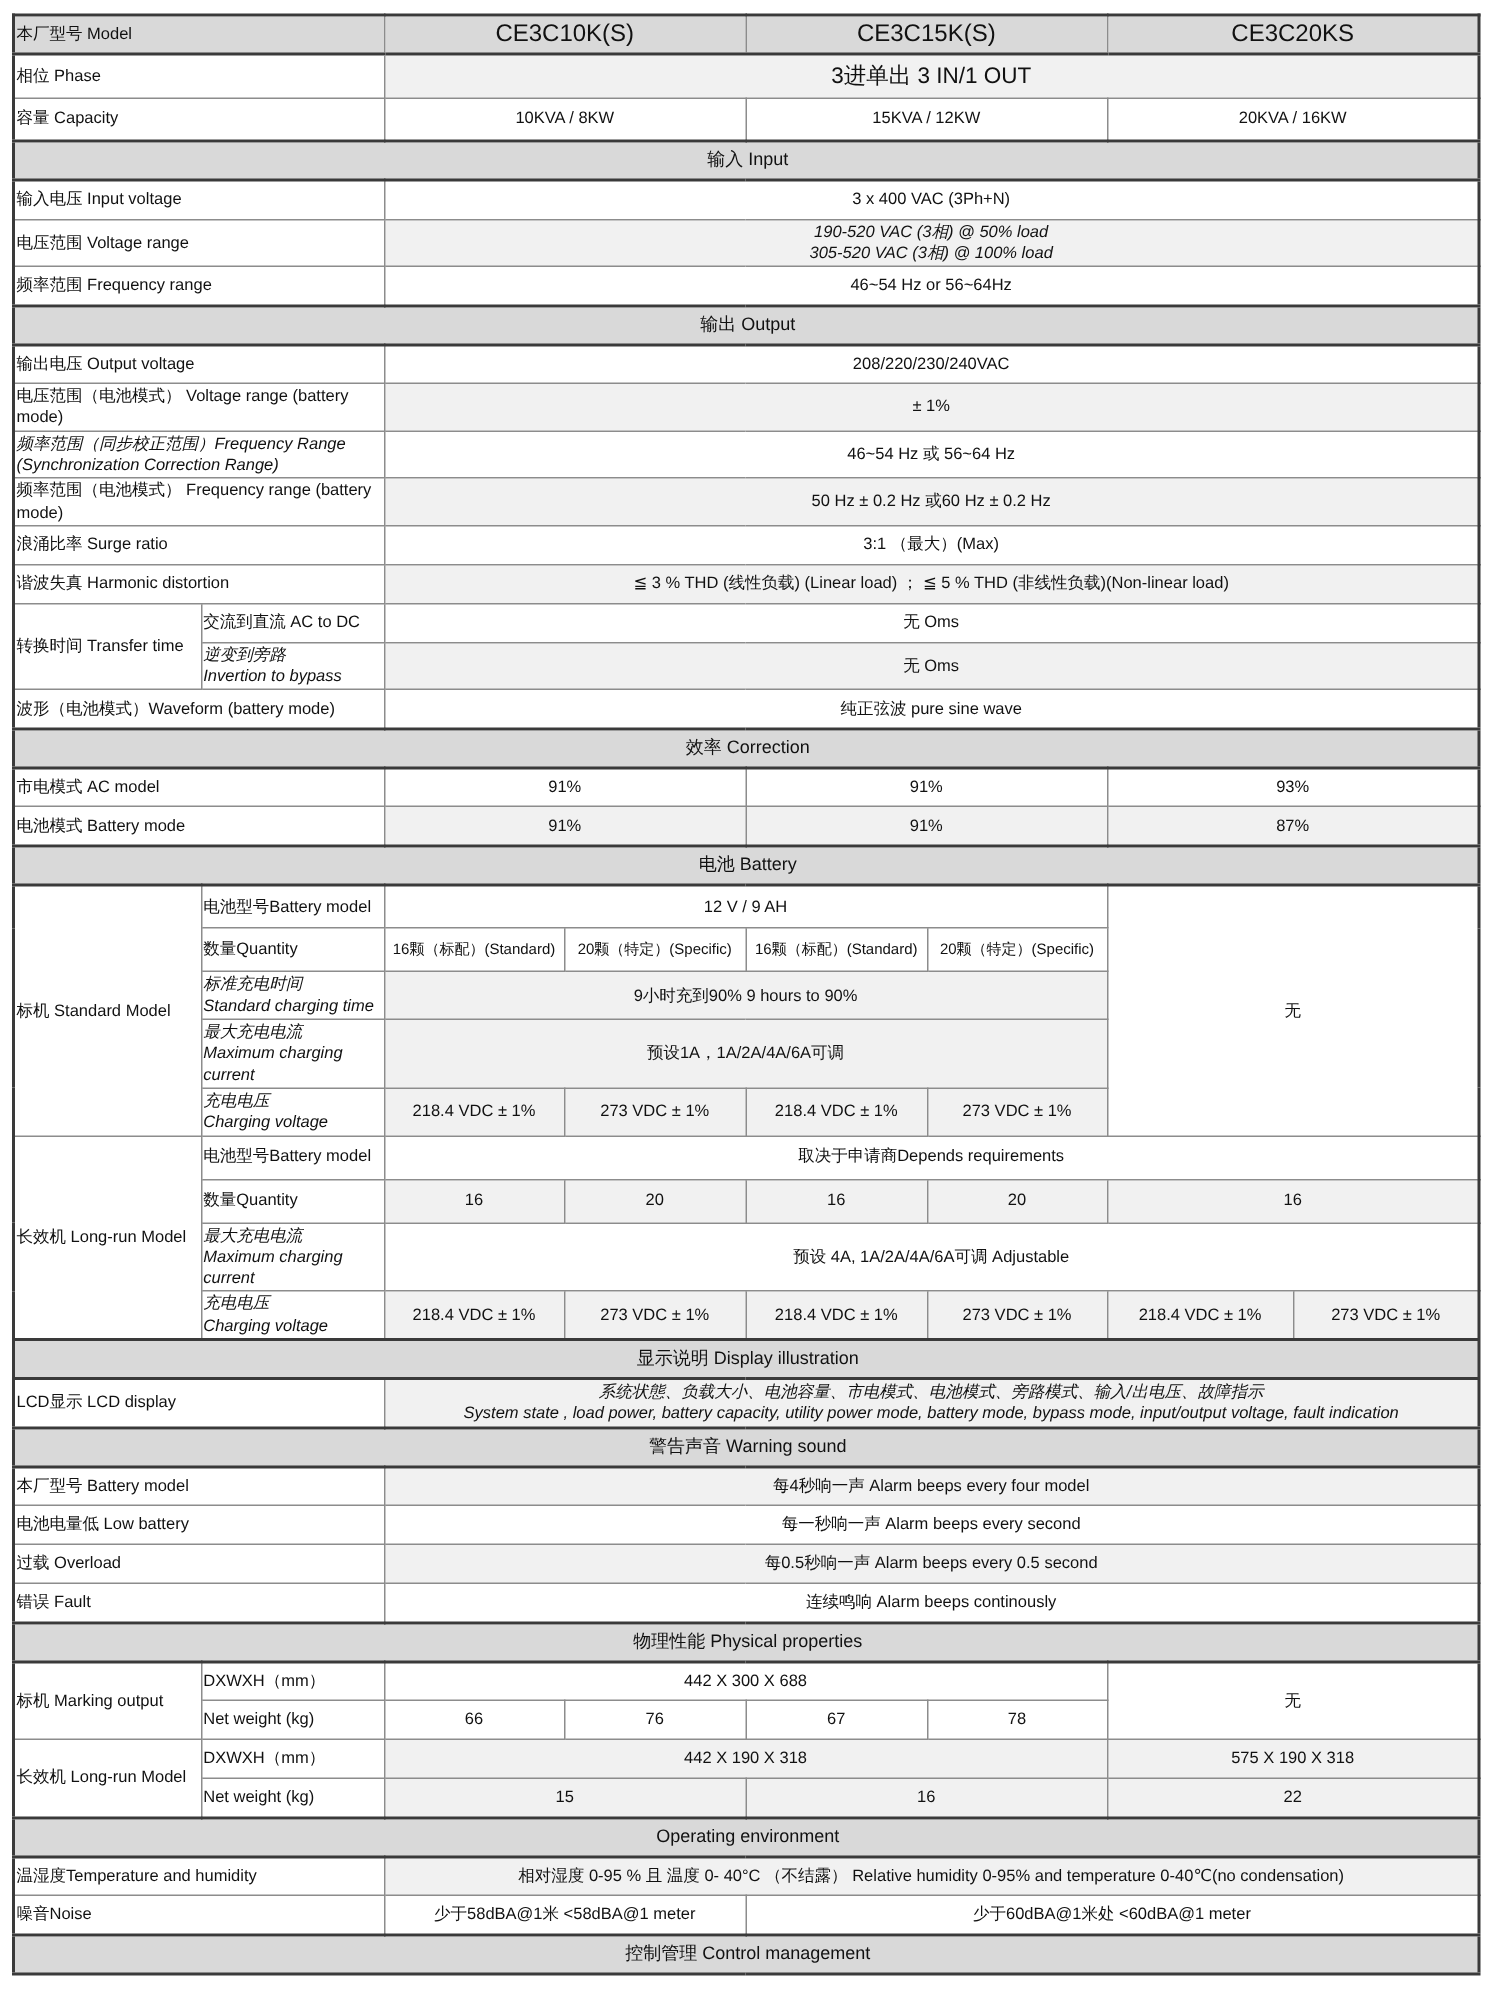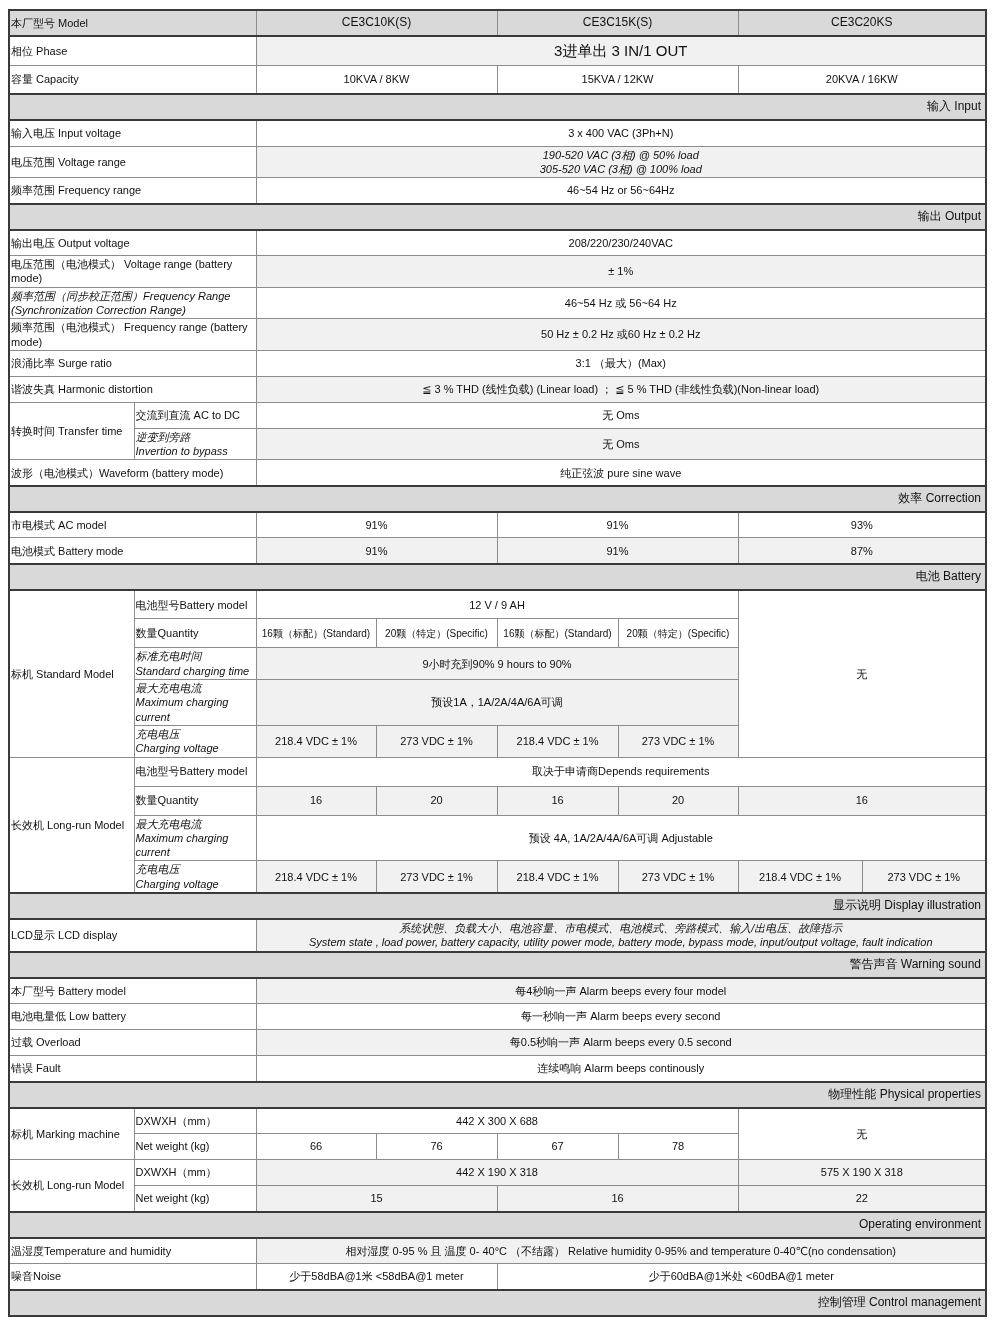--- a/index.html
+++ b/index.html
@@ -23,30 +23,30 @@
     text-align:center;
     line-height:1.3;
     overflow:hidden;
     word-wrap:break-word;
   }
   tr { height:26px; }
   tr.h28 { height:29px; }
   td.lbl { text-align:left; padding-left:1px; background:#ffffff; }
   tr.sec td {
     background:#d9d9d9;
-    text-align:right;
+    text-align:center;
     padding-left:6px;
     font-size:12px;
     border-top:2px solid #3a3a3a;
     border-bottom:2px solid #3a3a3a;
   }
   tr.hdr td { background:#d9d9d9; border-bottom:2px solid #3a3a3a; }
   td.shade { background:#f1f1f1; }
   td.phase-val { font-size:15px; font-weight:400; }
-  td.model-name { font-size:12px; }
+  td.model-name { font-size:16px; }
   .l2 span { display:block;font-style:italic; }
 </style>
 </head>
 <body>
 
 <table class="spec">
   <colgroup>
     <col style="width:125px">
       <col style="width:122px">
     <col style="width:120px">
@@ -260,21 +260,21 @@
   </tr>
   <tr>
     <td class="lbl" colspan="2">错误 Fault</td>
     <td colspan="6">连续鸣响 Alarm beeps continously</td>
   </tr>
 
   <tr class="sec">
         <td colspan="8">物理性能 Physical properties</td>
       </tr>
   <tr>
-    <td class="lbl" rowspan="2">标机 Marking machine</td>
+    <td class="lbl" rowspan="2">标机 Marking output</td>
     <td class="lbl">DXWXH（mm）</td>
     <td colspan="4">442 X 300 X 688</td>
     <td colspan="2" rowspan="2">无</td>
   </tr>
   <tr>
     <td class="lbl">Net weight (kg)</td>
     <td>66</td>
     <td>76</td>
     <td>67</td>
     <td>78</td>

